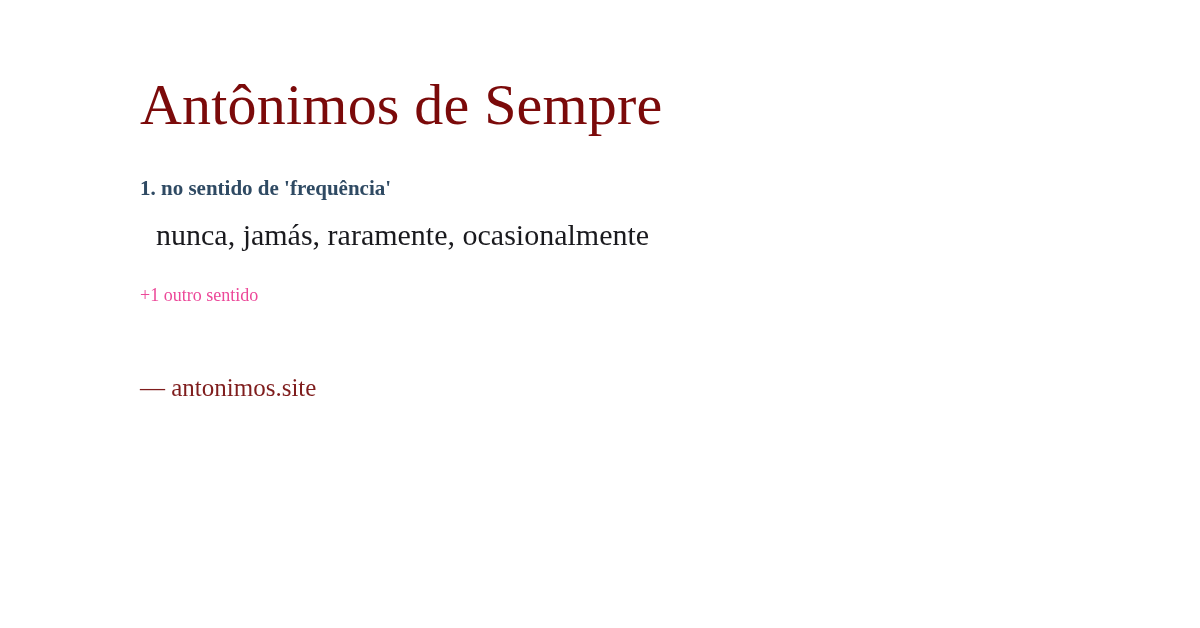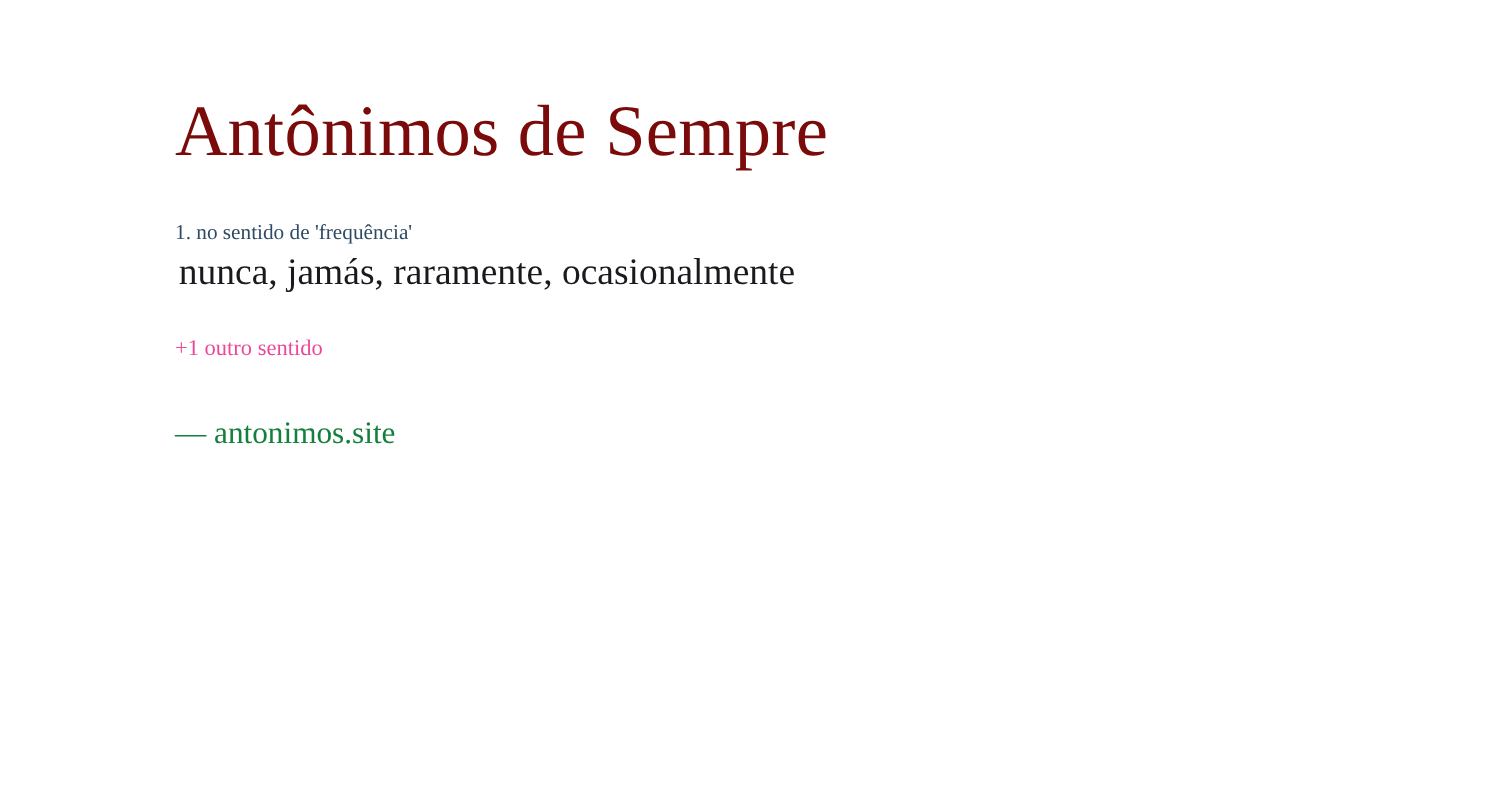--- a/index.html
+++ b/index.html
@@ -34,48 +34,49 @@
 
   .senses {
     margin-top: 38px;
   }
 
   .sense {
     margin-bottom: 31px;
   }
 
   .sense-label {
-    font-size: 17px;
+    font-size: 21px;
     line-height: 1.25;
     color: #2F4A63;
     margin: 0 0 4px 0;
     white-space: nowrap;
+    font-weight: bold;
   }
 
   .sense-answers {
     font-size: 30px;
     line-height: 1.22;
     color: #1A1A1E;
-    margin: 3px;
+    margin: 16px;
     white-space: nowrap;
   }
 
   .more-note {
     font-size: 18px;
     line-height: 1.3;
     color: #ec4899;
     margin: 0;
     white-space: nowrap;
   }
 
   .attribution {
-    margin-top: 40px;
+    margin-top: 64px;
     font-size: 25px;
     line-height: 1.25;
-    color: #15803d;
+    color: #7f1d1d;
     white-space: nowrap;
   }
 </style>
 </head>
 <body>
 
 <div class="card">
 
   <h1 class="page-title">Antônimos de Sempre</h1>
 

